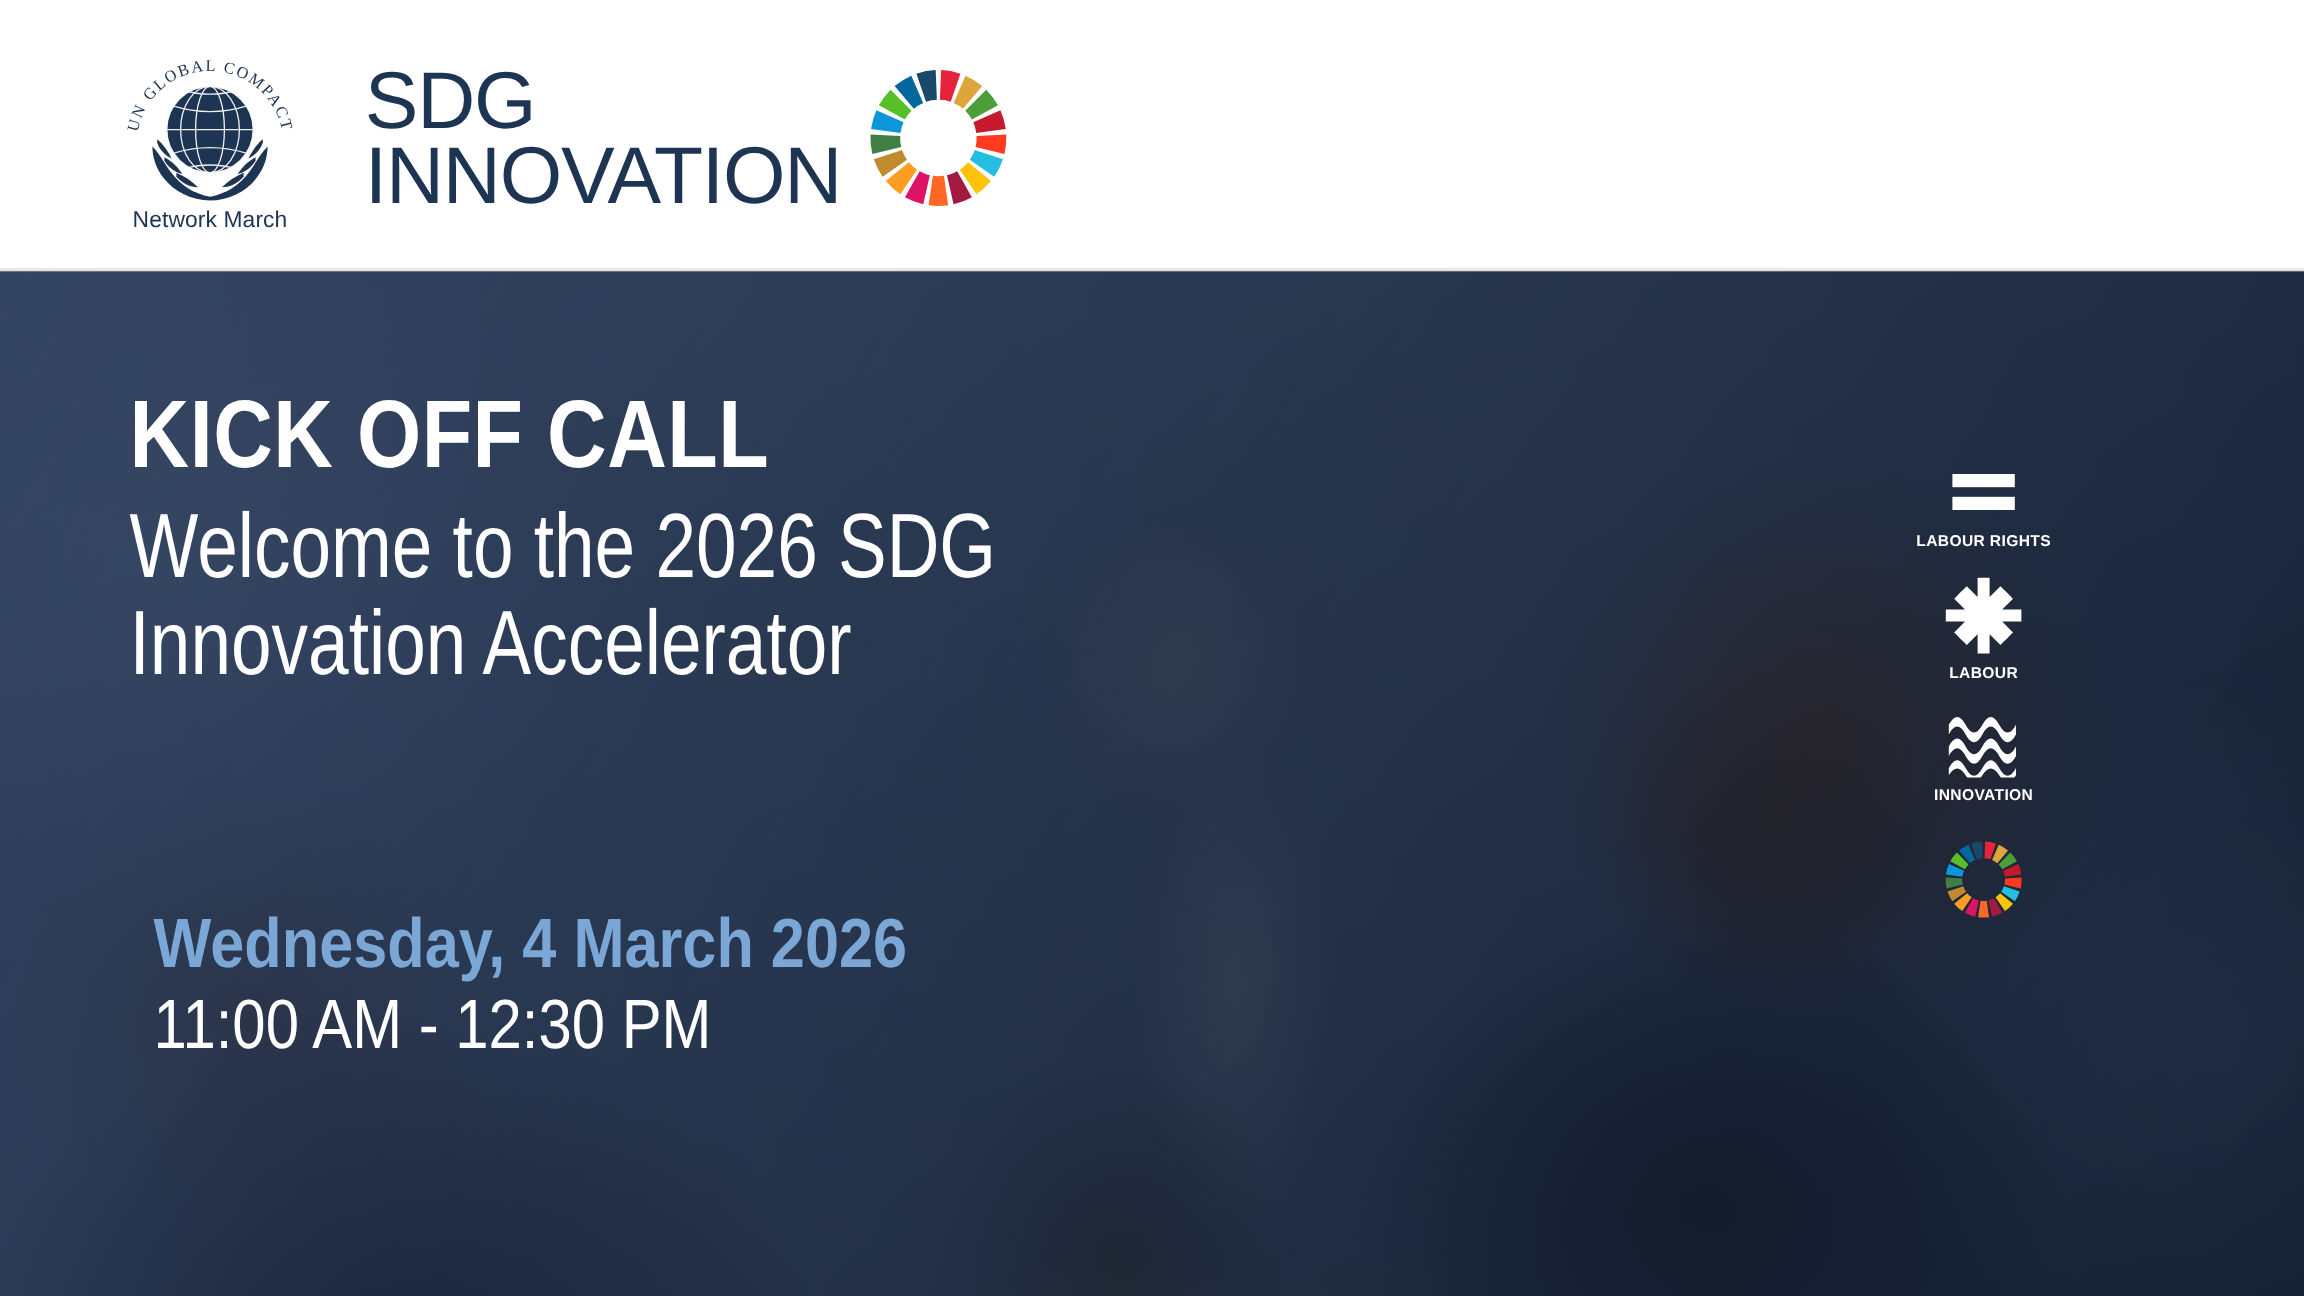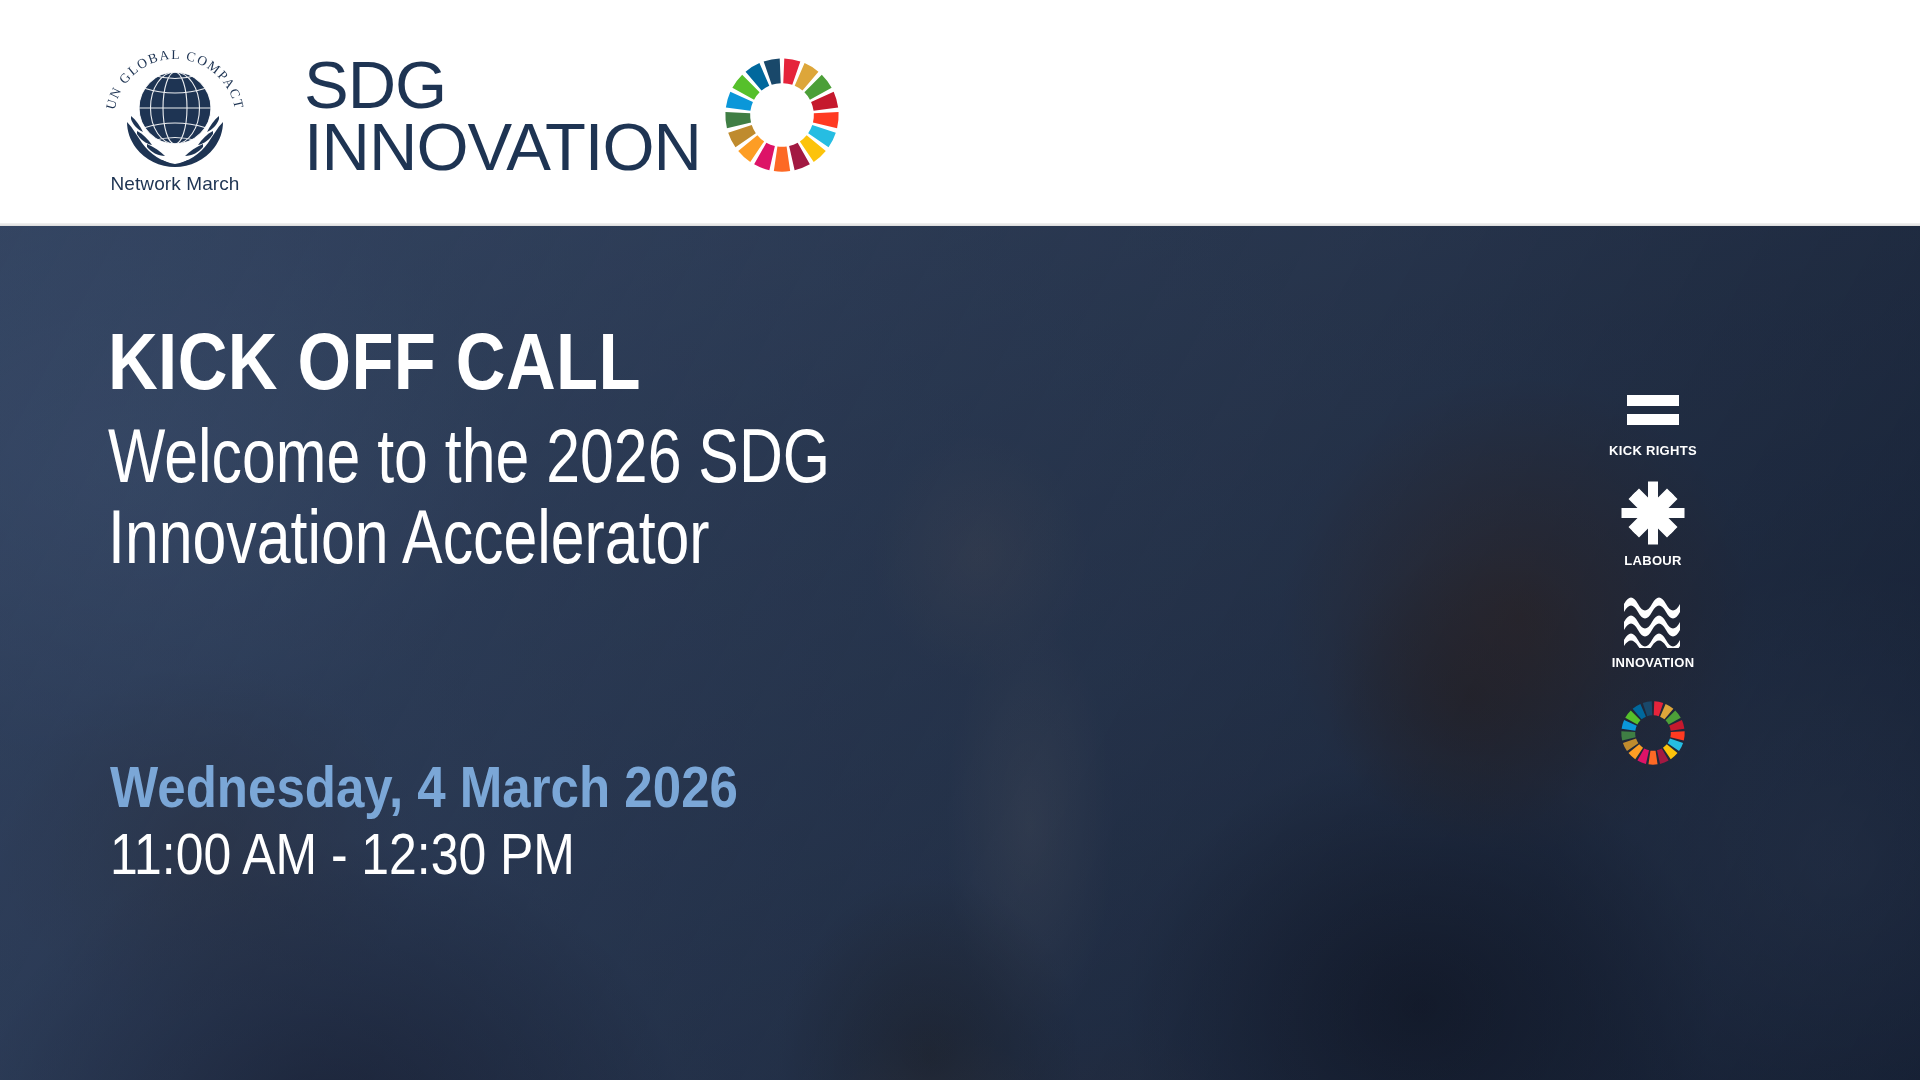--- a/index.html
+++ b/index.html
@@ -158,21 +158,21 @@
     color: #ffffff;
     letter-spacing: 0px;
     transform: scaleX(0.80);
     transform-origin: left center;
     white-space: nowrap;
   }
   .headline span { display: block; }
 
   .when {
     position: absolute;
-    left: 110px; top: 530px;
+    left: 128px; top: 530px;
     z-index: 5;
   }
   .when-date {
     font-family: "Liberation Sans", sans-serif;
     font-weight: 700;
     font-size: 58px;
     line-height: 1.08;
     letter-spacing: 0px;
     transform: scaleX(0.88);
     transform-origin: left center;
@@ -332,21 +332,21 @@
       <div class="when-time">11:00 AM - 12:30 PM</div>
     </div>
 
     <div class="rail">
 
       <div class="rail-item">
         <svg class="rail-icon" width="60" height="50" viewBox="0 0 60 50">
           <rect x="4" y="9" width="52" height="11" fill="#ffffff"></rect>
           <rect x="4" y="28" width="52" height="11" fill="#ffffff"></rect>
         </svg>
-        <div class="rail-label">KICK RIGHTS</div>
+        <div class="rail-label">LABOUR RIGHTS</div>
       </div>
 
       <div class="rail-item">
         <svg class="rail-icon" width="66" height="66" viewBox="0 0 66 66">
           <g fill="#ffffff">
 
             <path d="M28,2 h10 v16 l9,-9 l7,7 l-21,21 l-21,-21 l7,-7 l9,9 z" transform="translate(0,-0.5)"></path>
 
             <path d="M28,64 h10 v-16 l9,9 l7,-7 l-21,-21 l-21,21 l7,7 l9,-9 z" transform="translate(0,0.5)"></path>
 

